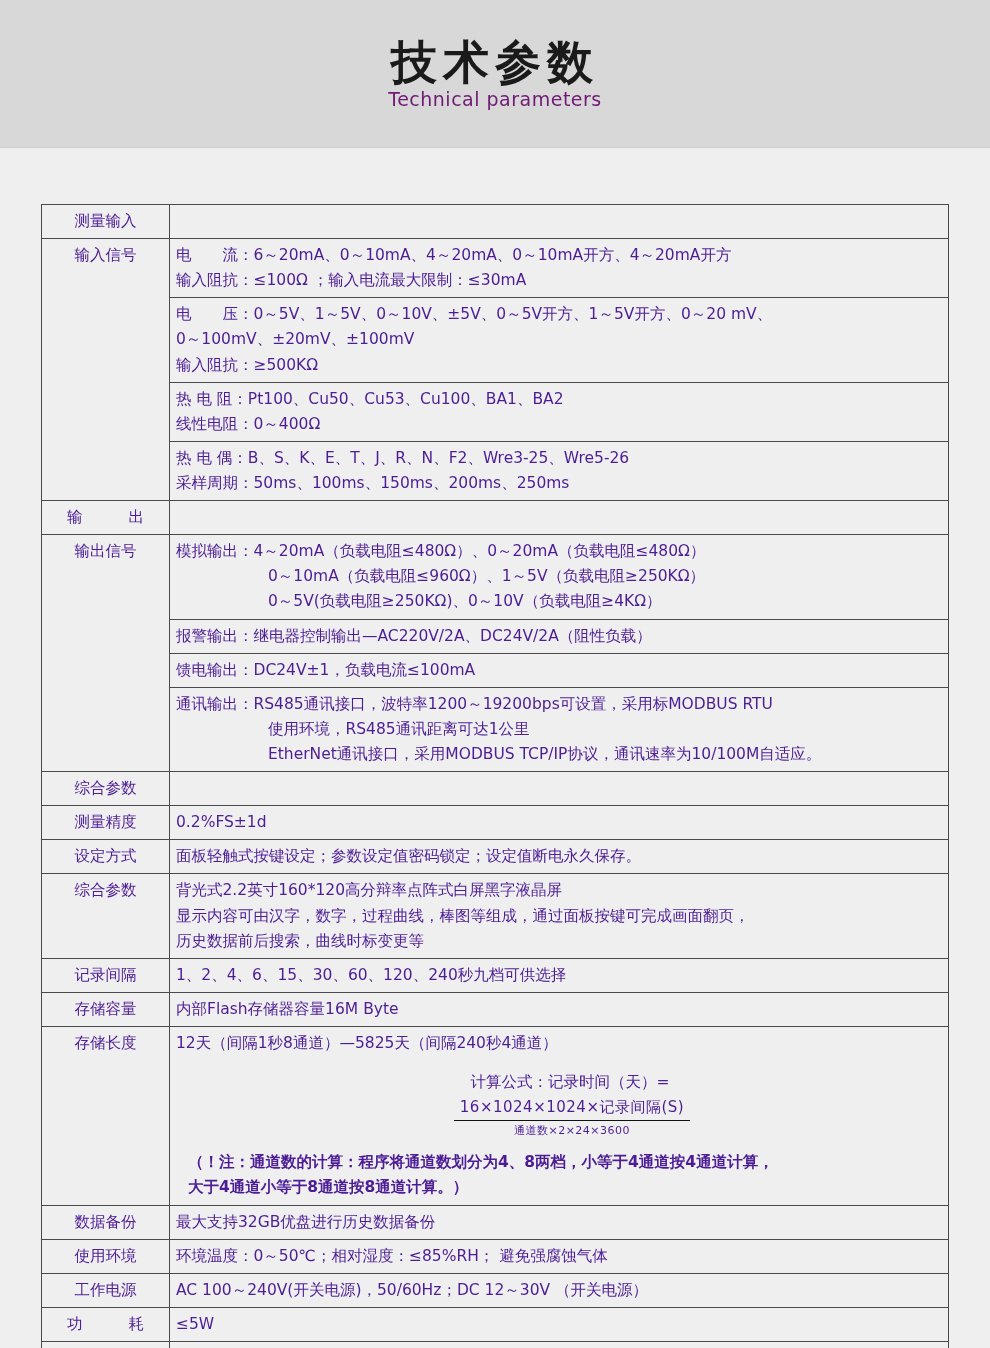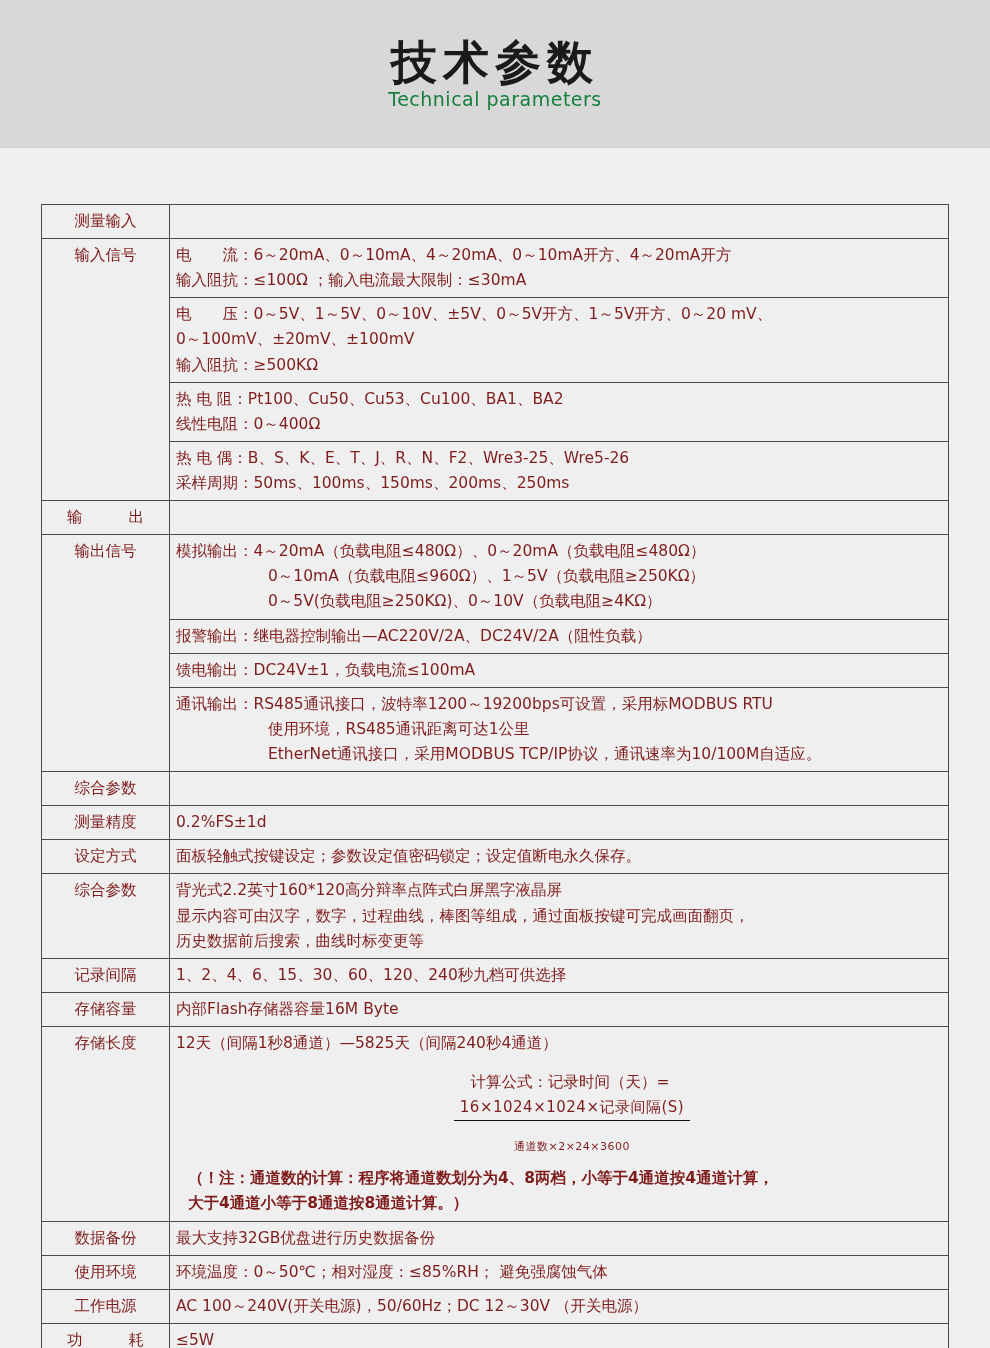--- a/index.html
+++ b/index.html
@@ -27,42 +27,42 @@
   }
   .header .title-cn {
     font-size: 46px;
     font-weight: bold;
     letter-spacing: 6px;
     color: #1a1a1a;
     line-height: 1.1;
   }
   .header .title-en {
     font-size: 19px;
-    color: #15803d;
+    color: #701a75;
     letter-spacing: 0.5px;
   }
   .sheet {
     position: relative;
     margin: 56px auto 0 auto;
     width: 908px;
     background: #efefef;
   }
   table.spec {
     border-collapse: collapse;
     width: 100%;
     table-layout: fixed;
     background: #efefef;
   }
   table.spec td {
     border: 1px solid #4a4a4a;
     padding: 4px 6px;
     vertical-align: top;
     font-size: 15.5px;
     line-height: 1.62;
-    color: #7f1d1d;
+    color: #4c1d95;
   }
   td.label {
     width: 128px;
     text-align: center;
     white-space: nowrap;
     font-size: 15.5px;
     padding: 4px 2px;
   }
   td.label.spaced {
     letter-spacing: 0.32em;
@@ -85,21 +85,20 @@
     margin-bottom: 10px;
     font-size: 15.5px;
     flex-direction: column;
   }
   .frac {
     display: inline-flex;
     flex-direction: column;
     align-items: center;
     margin-left: 4px;
     vertical-align: middle;
-    gap: 16px;
   }
   .frac .num {
     padding: 0 6px 1px 6px;
     border-bottom: 1px solid #111;
     font-size: 15px;
     letter-spacing: 0.5px;
   }
   .frac .den {
     padding: 1px 6px 0 6px;
     font-size: 11px;

